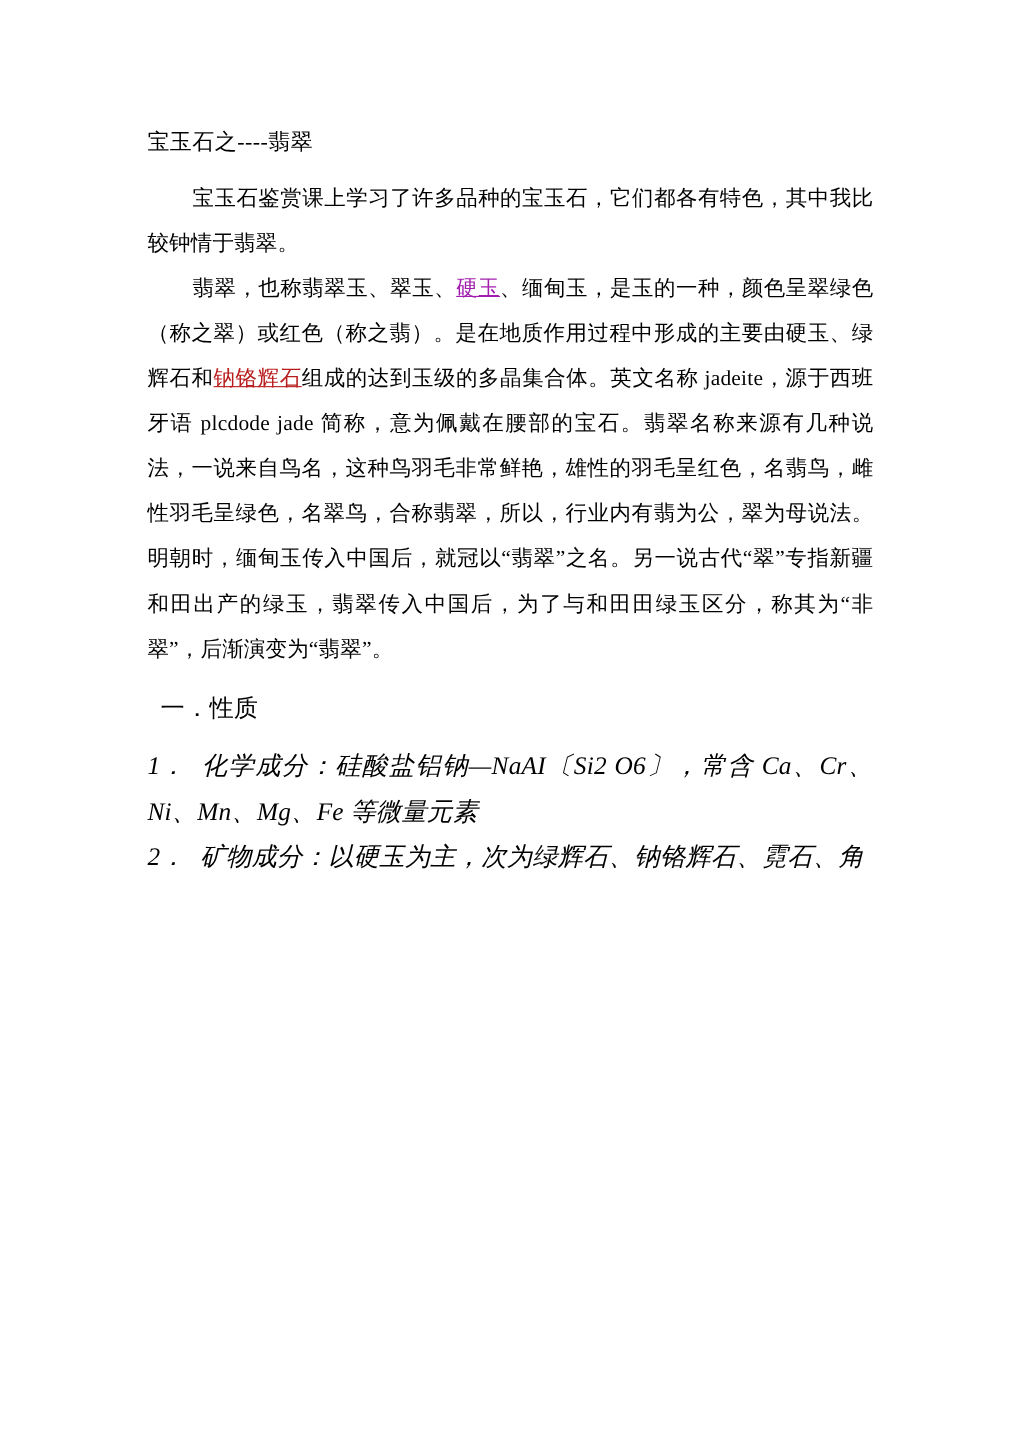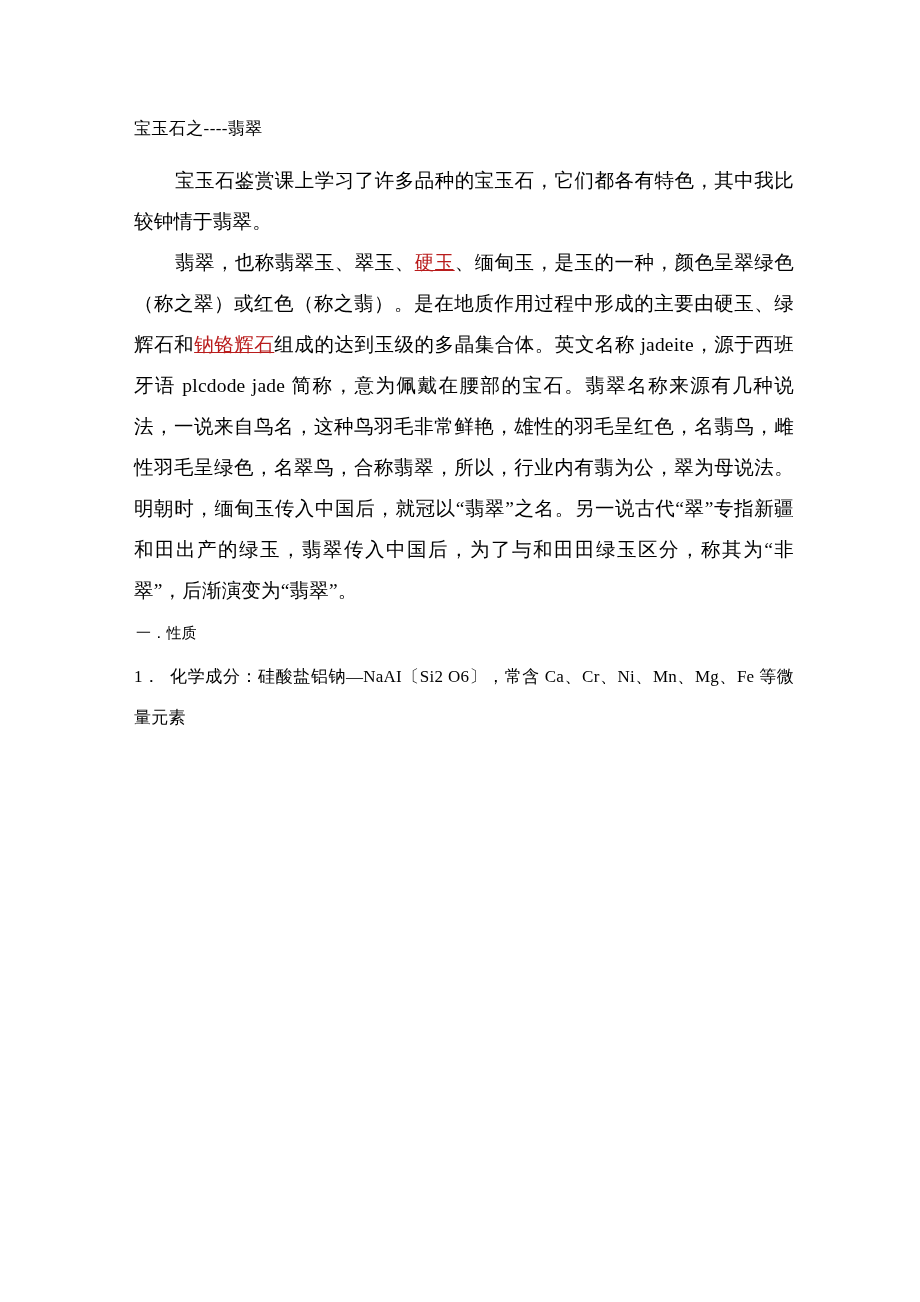--- a/index.html
+++ b/index.html
@@ -17,57 +17,58 @@
     font-family: "Liberation Serif", "DejaVu Serif", serif;
     color: #000000;
   }
   .content {
     position: absolute;
     left: 134px;
     top: 112px;
     width: 660px;
   }
   .doc-title {
-    font-size: 17px;
+    font-size: 20px;
     line-height: 34px;
     letter-spacing: 0.4px;
     margin-bottom: 14px;
   }
   p.body-par {
     font-size: 19.5px;
     line-height: 41px;
     margin: 0;
     text-align: justify;
     text-justify: inter-ideograph;
     letter-spacing: 0.2px;
   }
   p.indent {
     text-indent: 2.1em;
     font-family: Liberation Serif, serif;
   }
   .heading {
-    font-size: 15px;
+    font-size: 22px;
     line-height: 41px;
-    margin: 2px;
+    margin: 12px;
     letter-spacing: 0.2px;
   }
   .numbered {
-    font-size: 17px;
+    font-size: 23px;
     line-height: 41px;
     margin: 0;
     text-align: justify;
     text-justify: inter-ideograph;
     letter-spacing: 0.2px;
+    font-style: italic;
   }
   .numbered .num {
     display: inline-block;
     min-width: 2.1em;
   }
   a.doclink {
-    color: #b91c1c;
+    color: #a21caf;
     text-decoration: underline;
   }
   a.doclink.red {
     color: #b91c1c;
     text-decoration: underline;
   }
 </style>
 </head>
 <body>
 
@@ -84,15 +85,18 @@
       <span>翡翠，也称翡翠玉、翠玉、</span><a class="doclink" href="#">硬玉</a><span>、缅甸玉，是玉的一种，颜色呈翠绿色（称之翠）或红色（称之翡）。是在地质作用过程中形成的主要由硬玉、绿辉石和</span><a class="doclink red" href="#">钠铬辉石</a><span>组成的达到玉级的多晶集合体。英文名称 jadeite，源于西班牙语 plcdode jade 简称，意为佩戴在腰部的宝石。翡翠名称来源有几种说法，一说来自鸟名，这种鸟羽毛非常鲜艳，雄性的羽毛呈红色，名翡鸟，雌性羽毛呈绿色，名翠鸟，合称翡翠，所以，行业内有翡为公，翠为母说法。明朝时，缅甸玉传入中国后，就冠以“翡翠”之名。另一说古代“翠”专指新疆和田出产的绿玉，翡翠传入中国后，为了与和田田绿玉区分，称其为“非翠”，后渐演变为“翡翠”。</span>
     </p>
 
     <p class="heading">一．性质</p>
 
 
     <p class="numbered">
       <span class="num">1．</span><span>化学成分：硅酸盐铝钠—NaAI〔Si2 O6〕，常含 Ca、Cr、Ni、Mn、Mg、Fe 等微量元素</span>
     </p>
 
+    <p class="numbered">
+      <span class="num">2．</span><span>矿物成分：以硬玉为主，次为绿辉石、钠铬辉石、霓石、角</span>
+    </p>
 
   </div>
 </div>
 
 </body></html>

